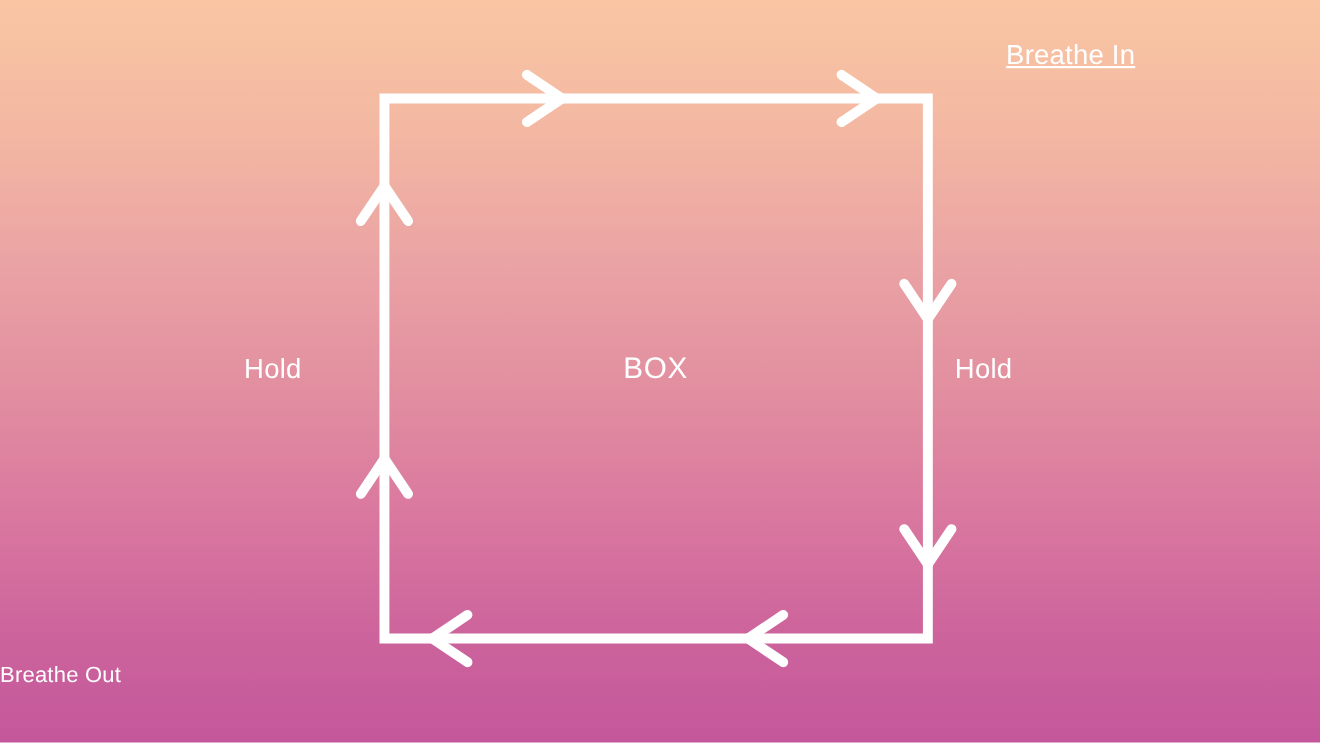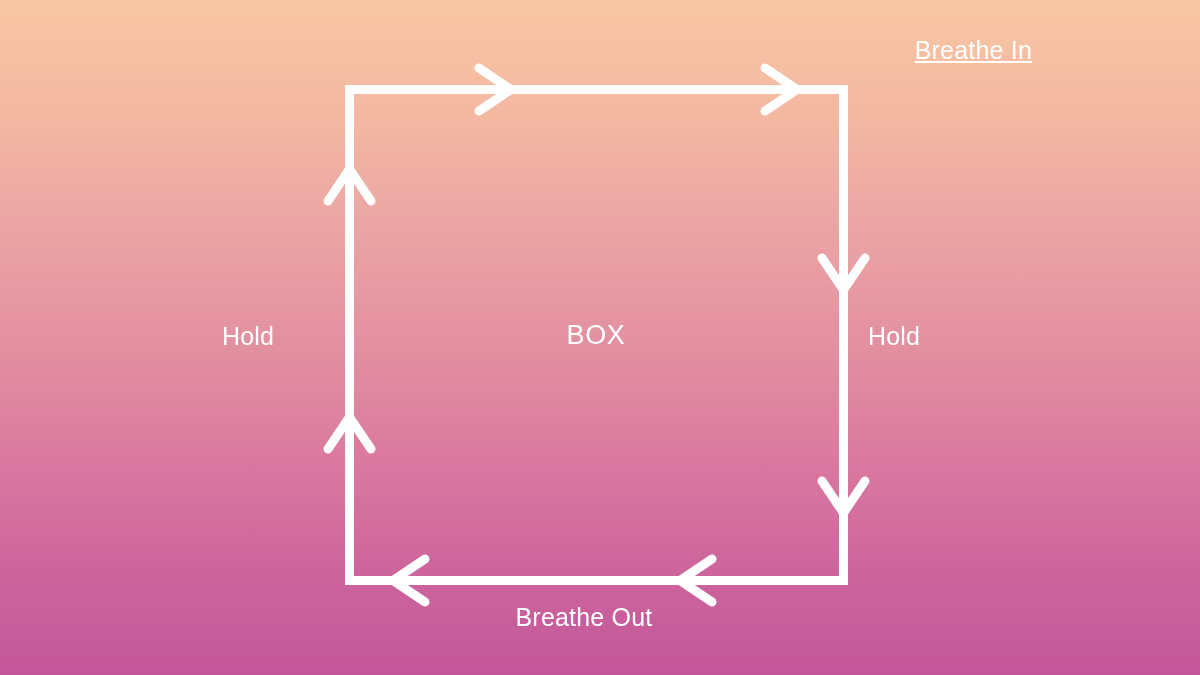--- a/index.html
+++ b/index.html
@@ -45,22 +45,22 @@
     width: 1032px;
     text-align: right;
     font-size: 25px;
     font-weight: 500;
     text-decoration: underline;
   }
   .lbl-breathe-out {
     left: 0;
     top: 603px;
     width: 1168px;
-    text-align: center;
-    font-size: 25px;
+    text-align: left;
+    font-size: 20px;
     font-weight: 500;
   }
   .lbl-hold-left {
     left: 168px;
     top: 322px;
     width: 160px;
     text-align: center;
     font-size: 25px;
     font-weight: 500;
   }

